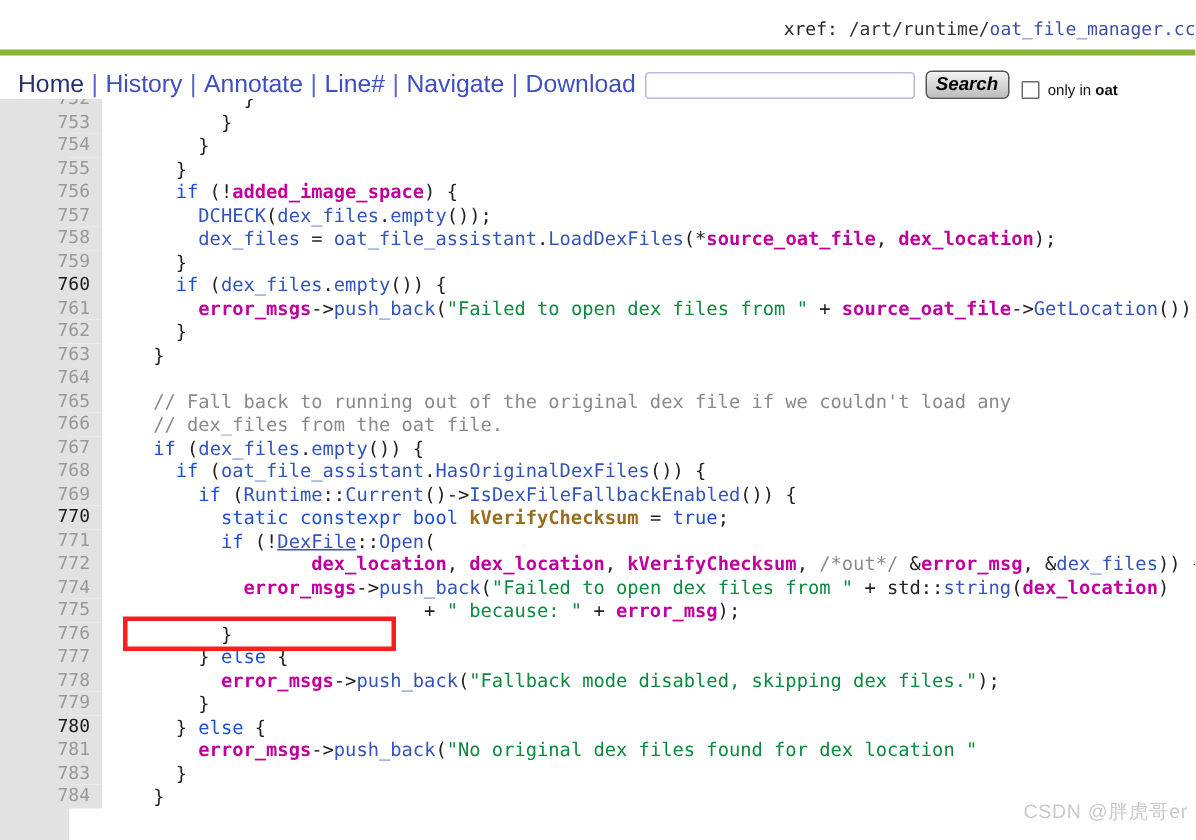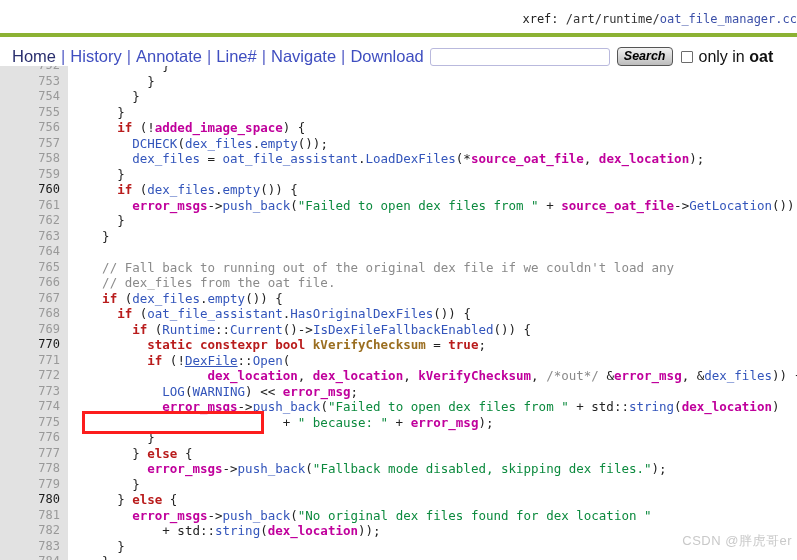--- a/index.html
+++ b/index.html
@@ -85,21 +85,21 @@
     color: #000000;
     cursor: pointer;
     line-height: 15px;
     font-style: italic;
   }
   #only-wrap {
     display: flex;
     align-items: center;
     margin-left: 8px;
     font-family: "Liberation Sans", sans-serif;
-    font-size: 16px;
+    font-size: 10px;
     color: #111111;
   }
   #only-checkbox {
     width: 12px;
     height: 12px;
     box-sizing: border-box;
     border: 1px solid #6b6b6b;
     background: #ffffff;
     border-radius: 1px;
     margin-right: 6px;
@@ -149,21 +149,21 @@
     font-weight: normal;
   }
   .ctext {
     display: inline-block;
     padding-left: 4px;
     color: #222222;
     vertical-align: top;
   }
 
   
-  .kw   { color: #b91c1c; font-weight: bold; }
+  .kw   { color: #1d4ed8; font-weight: normal; }
   .var  { color: #c0009c; font-weight: bold; }
   .fn   { color: #3355bb; }
   .id   { color: #3355bb; }
   .str  { color: #0c8a3e; }
   .cmt  { color: #8a8a8a; }
   .gold { color: #9a6d1f; font-weight: bold; }
   .plain{ color: #222222; }
   .lnk  { color: #3355bb; text-decoration: underline; margin-top: 19px; }
 
   
@@ -238,29 +238,27 @@
       <div class="cline"><span class="lnum">763</span><span class="ctext"><span class="plain">    }</span></span></div>
       <div class="cline"><span class="lnum">764</span><span class="ctext"><span class="plain"></span></span></div>
       <div class="cline"><span class="lnum">765</span><span class="ctext"><span class="plain">    </span><span class="cmt">// Fall back to running out of the original dex file if we couldn't load any</span></span></div>
       <div class="cline"><span class="lnum">766</span><span class="ctext"><span class="plain">    </span><span class="cmt">// dex_files from the oat file.</span></span></div>
       <div class="cline"><span class="lnum">767</span><span class="ctext"><span class="plain">    </span><span class="kw">if</span><span class="plain"> (</span><span class="id">dex_files</span><span class="plain">.</span><span class="id">empty</span><span class="plain">()) {</span></span></div>
       <div class="cline"><span class="lnum">768</span><span class="ctext"><span class="plain">      </span><span class="kw">if</span><span class="plain"> (</span><span class="id">oat_file_assistant</span><span class="plain">.</span><span class="id">HasOriginalDexFiles</span><span class="plain">()) {</span></span></div>
       <div class="cline"><span class="lnum">769</span><span class="ctext"><span class="plain">        </span><span class="kw">if</span><span class="plain"> (</span><span class="id">Runtime</span><span class="plain">::</span><span class="id">Current</span><span class="plain">()-&gt;</span><span class="id">IsDexFileFallbackEnabled</span><span class="plain">()) {</span></span></div>
       <div class="cline"><span class="lnum hi">770</span><span class="ctext"><span class="plain">          </span><span class="kw">static constexpr bool</span><span class="plain"> </span><span class="gold">kVerifyChecksum</span><span class="plain"> = </span><span class="kw">true</span><span class="plain">;</span></span></div>
       <div class="cline"><span class="lnum">771</span><span class="ctext"><span class="plain">          </span><span class="kw">if</span><span class="plain"> (!</span><span class="lnk">DexFile</span><span class="plain">::</span><span class="id">Open</span><span class="plain">(</span></span></div>
       <div class="cline"><span class="lnum">772</span><span class="ctext"><span class="plain">                  </span><span class="var">dex_location</span><span class="plain">, </span><span class="var">dex_location</span><span class="plain">, </span><span class="var">kVerifyChecksum</span><span class="plain">, </span><span class="cmt">/*out*/</span><span class="plain"> &amp;</span><span class="var">error_msg</span><span class="plain">, &amp;</span><span class="id">dex_files</span><span class="plain">)) {</span></span></div>
-      <div class="cline"><span class="lnum">773</span><span class="ctext"><span class="plain">            </span><span class="fn">LOG</span><span class="plain">(</span><span class="fn">WARNING</span><span class="plain">) &lt;&lt; </span><span class="var">error_msg</span><span class="plain">;</span></span></div>
       <div class="cline"><span class="lnum">774</span><span class="ctext"><span class="plain">            </span><span class="var">error_msgs</span><span class="plain">-&gt;</span><span class="id">push_back</span><span class="plain">(</span><span class="str">"Failed to open dex files from "</span><span class="plain"> + </span><span class="plain">std</span><span class="plain">::</span><span class="id">string</span><span class="plain">(</span><span class="var">dex_location</span><span class="plain">)</span></span></div>
       <div class="cline"><span class="lnum">775</span><span class="ctext"><span class="plain">                            + </span><span class="str">" because: "</span><span class="plain"> + </span><span class="var">error_msg</span><span class="plain">);</span></span></div>
       <div class="cline"><span class="lnum">776</span><span class="ctext"><span class="plain">          }</span></span></div>
       <div class="cline"><span class="lnum">777</span><span class="ctext"><span class="plain">        } </span><span class="kw">else</span><span class="plain"> {</span></span></div>
       <div class="cline"><span class="lnum">778</span><span class="ctext"><span class="plain">          </span><span class="var">error_msgs</span><span class="plain">-&gt;</span><span class="id">push_back</span><span class="plain">(</span><span class="str">"Fallback mode disabled, skipping dex files."</span><span class="plain">);</span></span></div>
       <div class="cline"><span class="lnum">779</span><span class="ctext"><span class="plain">        }</span></span></div>
       <div class="cline"><span class="lnum hi">780</span><span class="ctext"><span class="plain">      } </span><span class="kw">else</span><span class="plain"> {</span></span></div>
       <div class="cline"><span class="lnum">781</span><span class="ctext"><span class="plain">        </span><span class="var">error_msgs</span><span class="plain">-&gt;</span><span class="id">push_back</span><span class="plain">(</span><span class="str">"No original dex files found for dex location "</span></span></div>
-      <div class="cline"><span class="lnum">782</span><span class="ctext"><span class="plain">            + </span><span class="plain">std</span><span class="plain">::</span><span class="id">string</span><span class="plain">(</span><span class="var">dex_location</span><span class="plain">));</span></span></div>
       <div class="cline"><span class="lnum">783</span><span class="ctext"><span class="plain">      }</span></span></div>
       <div class="cline"><span class="lnum">784</span><span class="ctext"><span class="plain">    }</span></span></div>
     </div>
   <div id="red-box"></div>
 </div>
 
 <div id="watermark">CSDN @胖虎哥er</div>
 
 </body></html>

